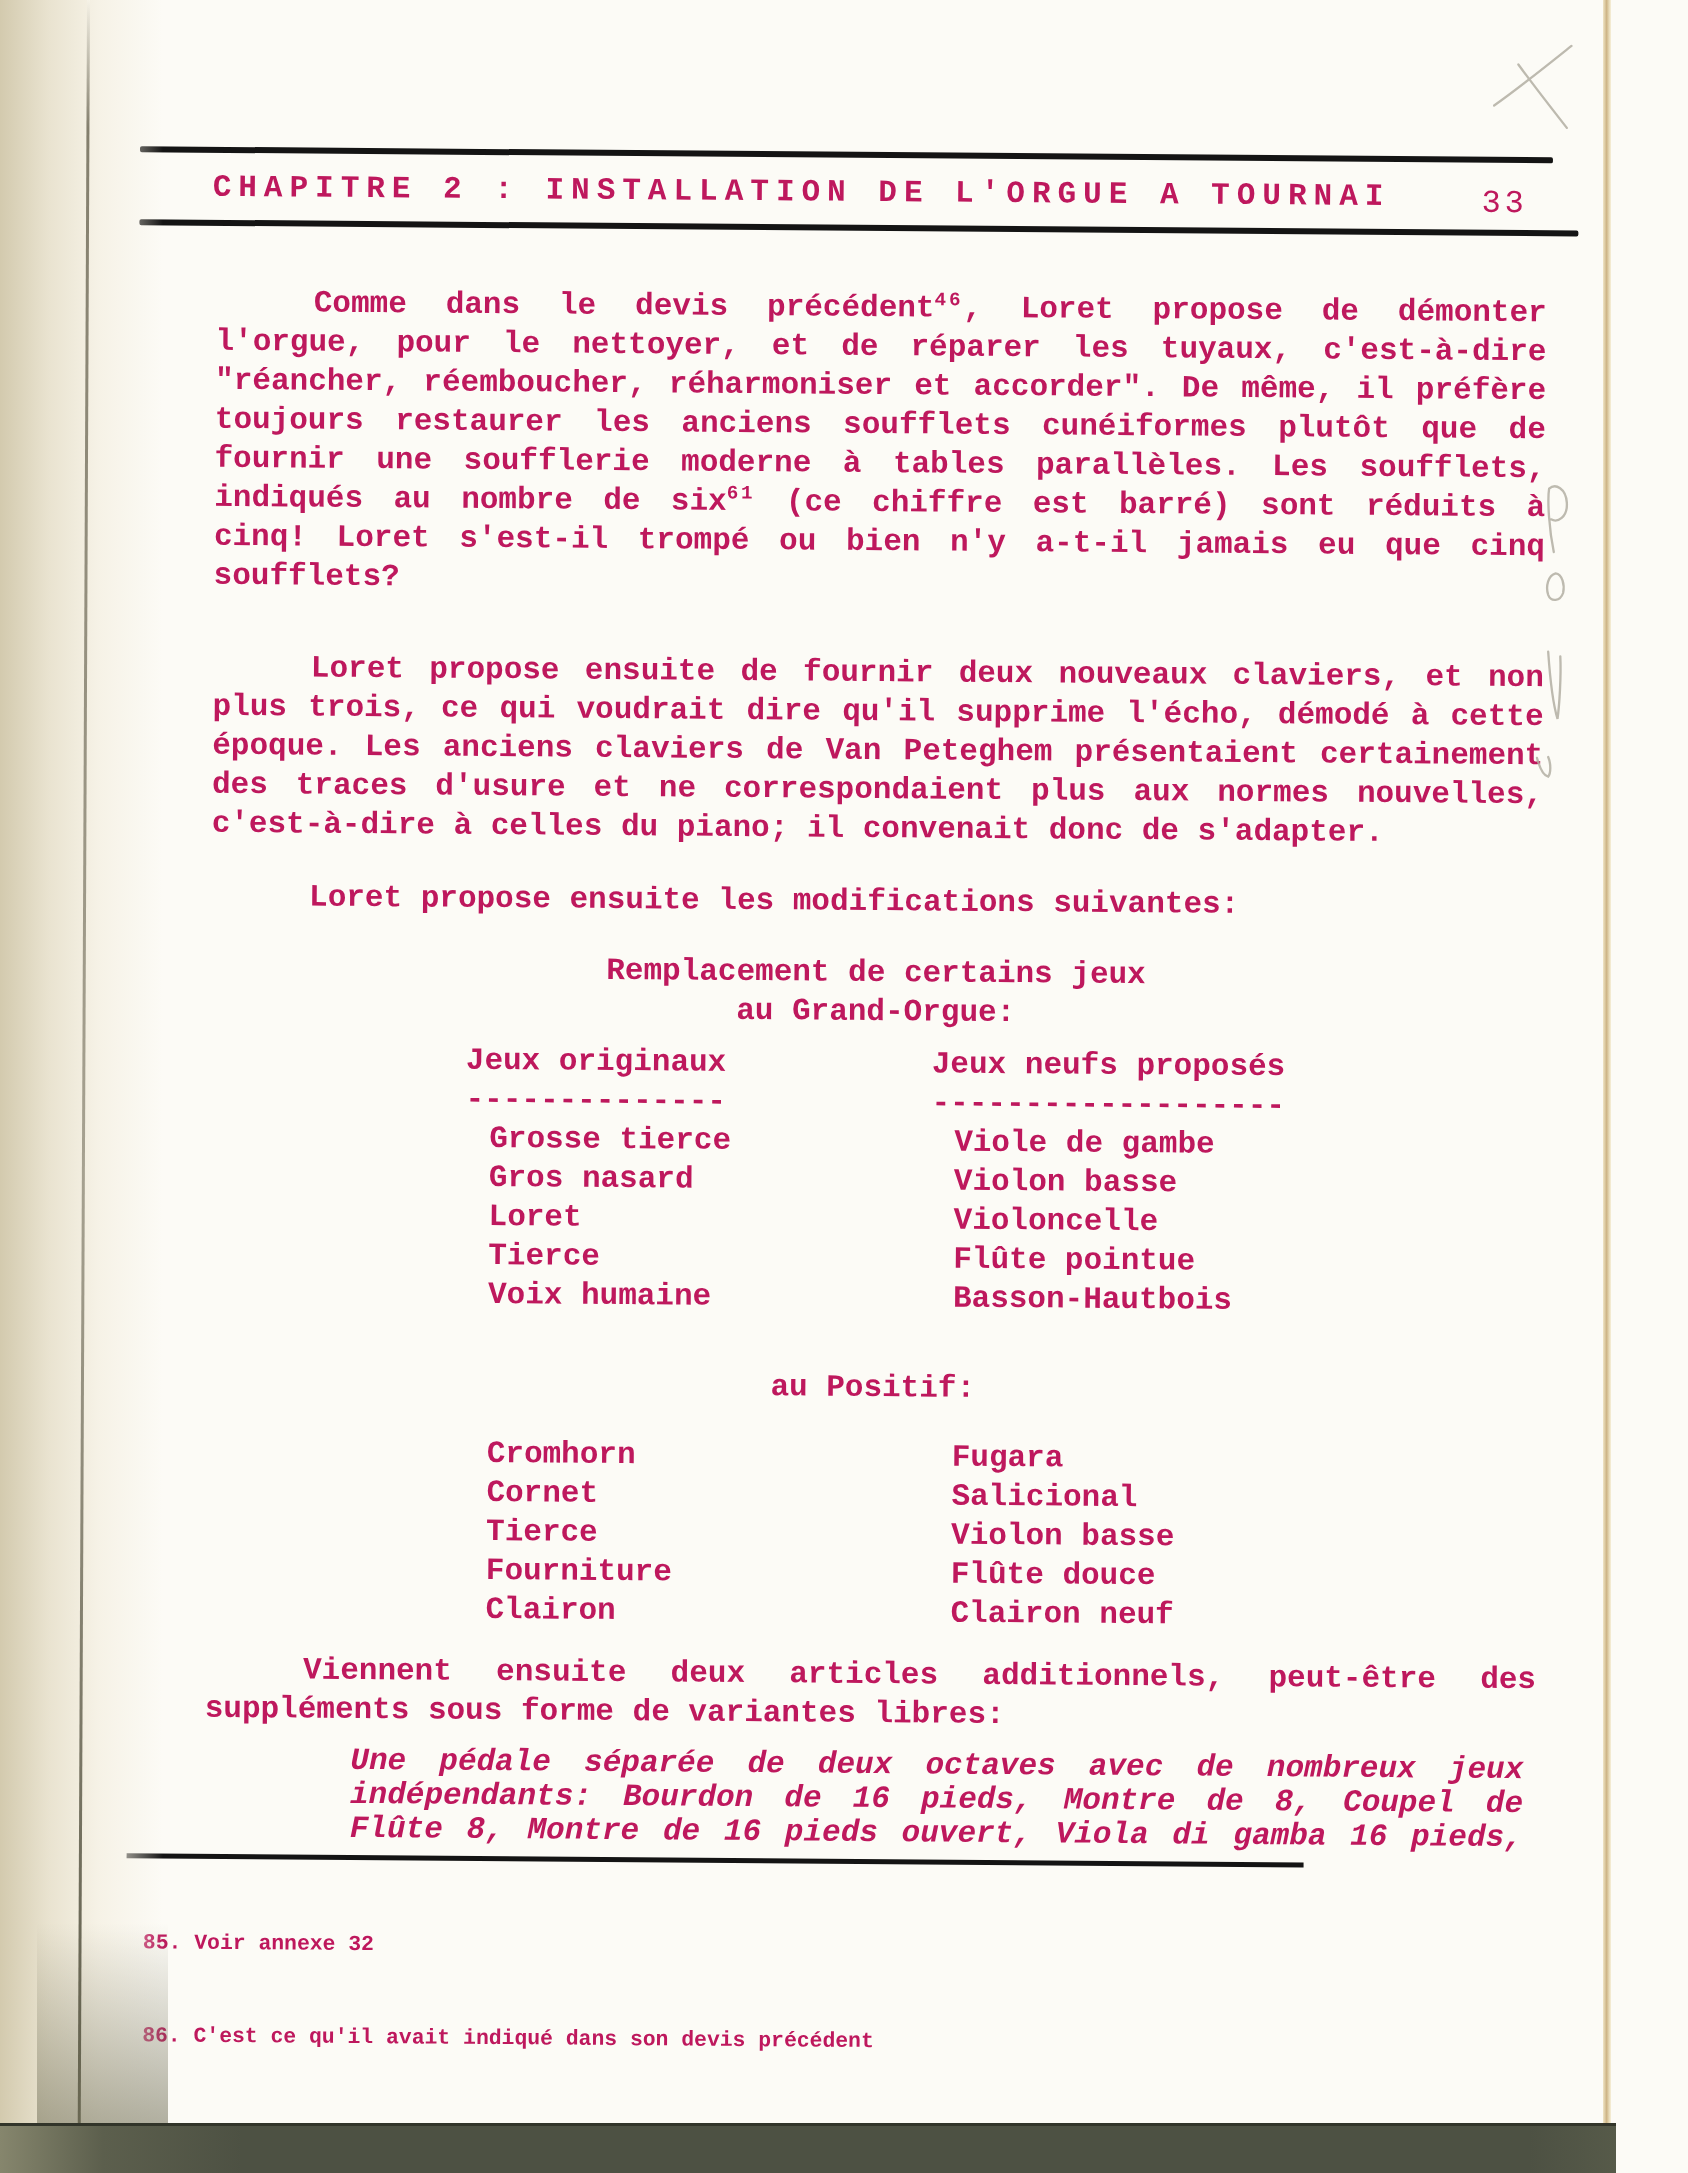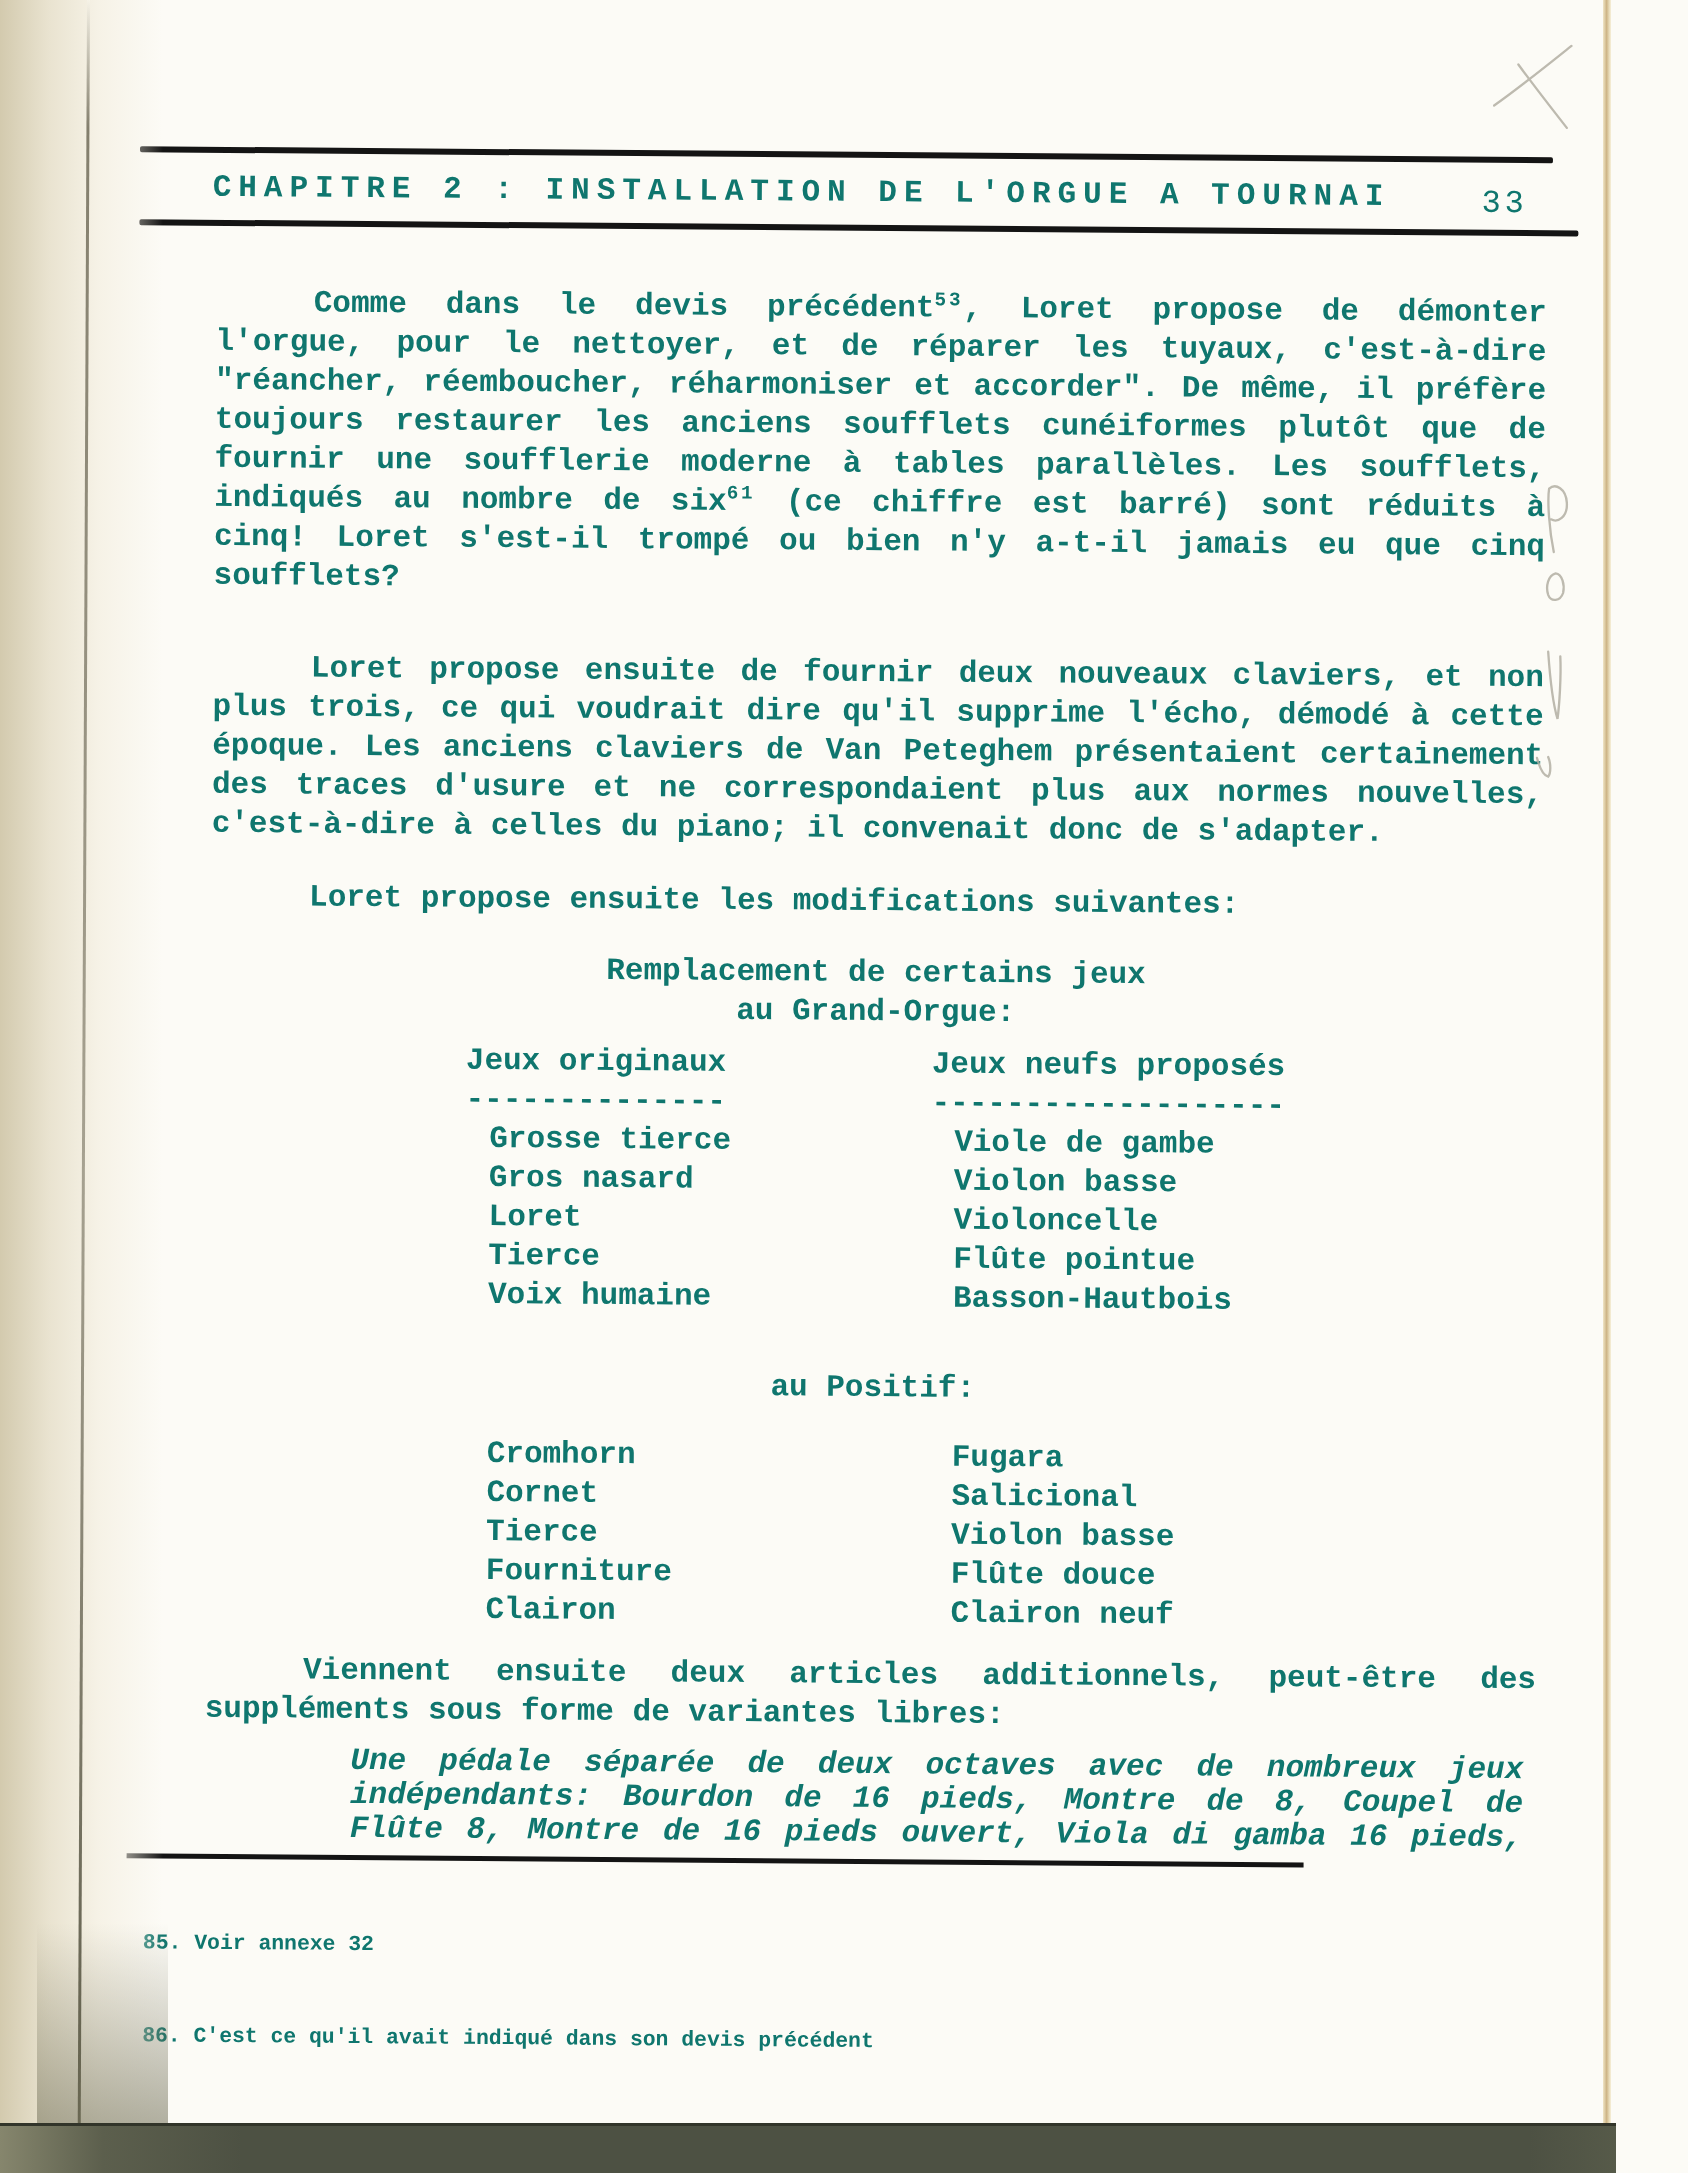--- a/index.html
+++ b/index.html
@@ -1,17 +1,17 @@
 <!DOCTYPE html>
 <html style="font-size:15px"><head>
 <meta charset="utf-8">
 <style>
   html,body{margin:0;padding:0;background:#888;}
   #scan{position:relative;width:1688px;height:2174px;background:#fcfbf6;overflow:hidden;
-        font-family:"Liberation Mono","DejaVu Sans Mono",monospace;color:#0f766e;}
+        font-family:"Liberation Mono","DejaVu Sans Mono",monospace;color:#be185d;}
   
   .left-edge{position:absolute;left:0;top:0;bottom:0;width:163px;
     background:linear-gradient(to right,#d3caae 0%,#e9e3d0 30%,#f6f2e6 60%,rgba(252,251,246,0) 100%);}
   .left-edge-line{position:absolute;left:87px;top:0;height:2130px;width:2.8px;
     background:linear-gradient(to bottom,rgba(255,255,250,.2),rgba(104,99,80,.8) 6%,rgba(104,99,80,.55) 55%,rgba(84,82,64,.9) 96%);
     transform:rotate(.25deg);transform-origin:top left;}
   .left-bottom-shadow{position:absolute;left:37px;bottom:45px;width:131px;height:242px;
     background:linear-gradient(to top,rgba(112,110,86,.55),rgba(112,110,86,0) 85%);}
   .right-edge-line{position:absolute;left:1603px;top:0;height:2127px;width:7.5px;
     background:linear-gradient(to right,#f0e5c6,#cdb486 45%,#e6d8b4 75%,#f7f0da);}
@@ -58,21 +58,21 @@
 <div id="scan">
 
   <div class="content">
     <div class="rule rule-top"></div>
     <div class="chapter-title">CHAPITRE 2 : INSTALLATION DE L'ORGUE A TOURNAI</div>
     <div class="page-number">33</div>
     <div class="rule rule-bottom"></div>
 
     <div id="document-flow">
         <div class="block block-0 paragraph">
-          <div class="tline indent">Comme dans le devis précédent<sup>53</sup>, Loret propose de démonter</div>
+          <div class="tline indent">Comme dans le devis précédent<sup>46</sup>, Loret propose de démonter</div>
           <div class="tline">l'orgue, pour le nettoyer, et de réparer les tuyaux, c'est-à-dire</div>
           <div class="tline">"réancher, réemboucher, réharmoniser et accorder". De même, il préfère</div>
           <div class="tline">toujours restaurer les anciens soufflets cunéiformes plutôt que de</div>
           <div class="tline">fournir une soufflerie moderne à tables parallèles. Les soufflets,</div>
           <div class="tline">indiqués au nombre de six<sup>61</sup> (ce chiffre est barré) sont réduits à</div>
           <div class="tline">cinq! Loret s'est-il trompé ou bien n'y a-t-il jamais eu que cinq</div>
           <div class="tline lastline">soufflets?</div>
         </div>
         <div class="block block-1 paragraph">
           <div class="tline indent">Loret propose ensuite de fournir deux nouveaux claviers, et non</div>

